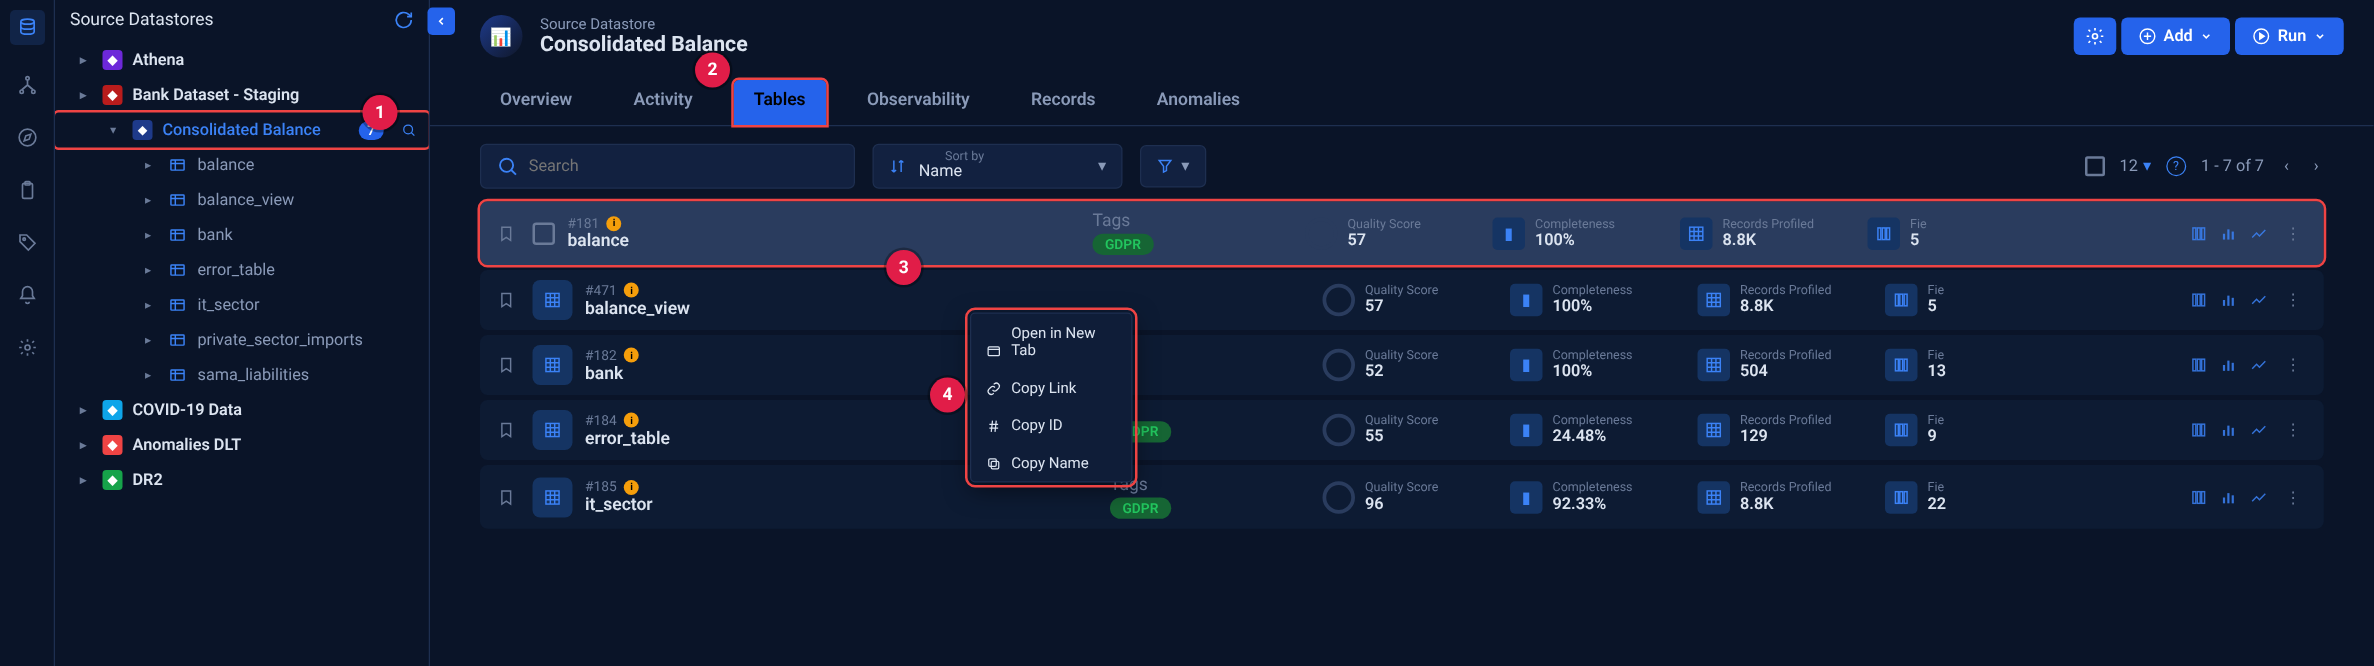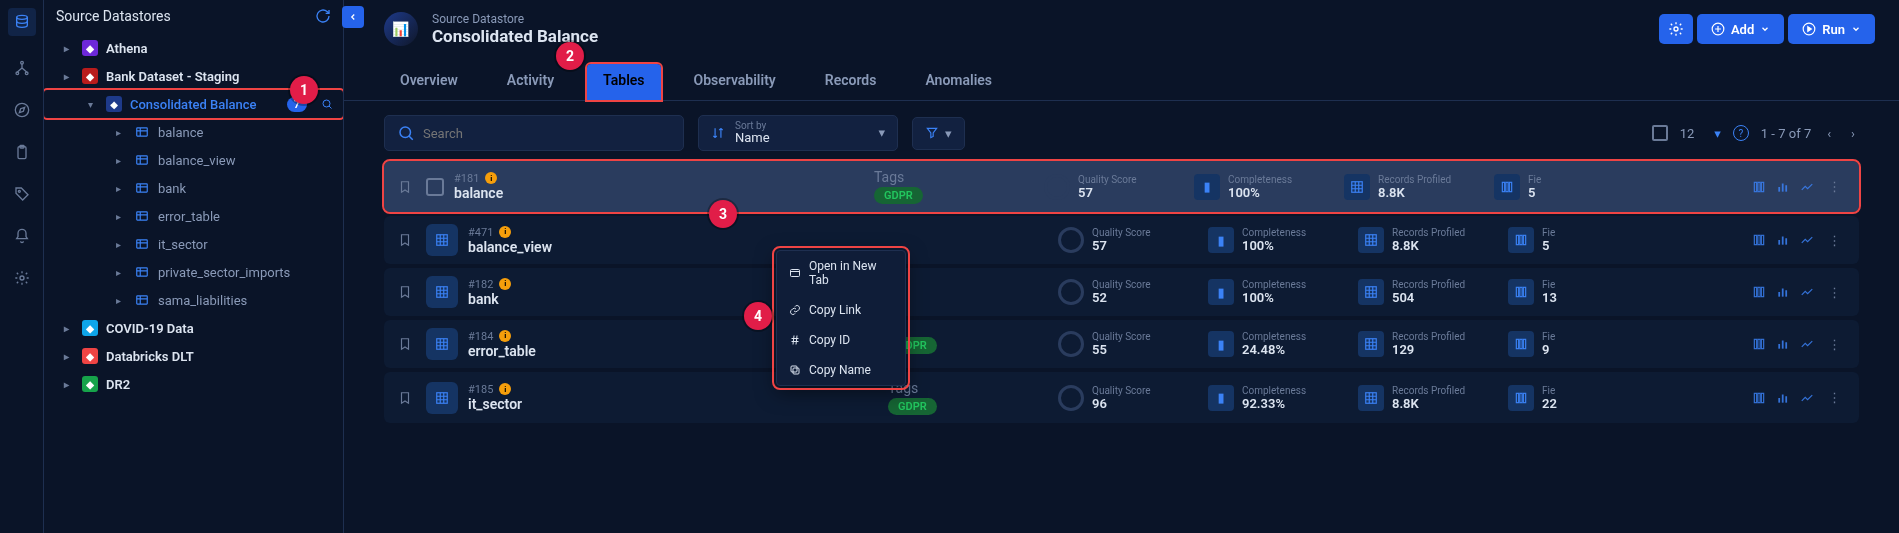--- a/index.html
+++ b/index.html
@@ -142,50 +142,50 @@
     border-radius:5px; padding:8px 12px; color: var(--text-secondary);
   }
   .search-box input { background:transparent; border:none; outline:none; color:var(--text-primary); flex:1; font-size:13px; }
   .sort-box {
     width:200px;
     display:flex; align-items:center; gap:10px;
     background: var(--bg-panel-light); border:1px solid var(--border);
     border-radius:5px; padding:4px 12px; color: var(--text-secondary);
   }
   .sort-box .labels { display:flex; flex-direction:column; line-height:1.1; }
-  .sort-box .labels .small { font-size:10px; color: var(--text-muted); }
+  .sort-box .labels .small { font-size:10px; color: var(--text-muted); margin-left: 21px; }
   .sort-box .labels .val { font-size:13px; color: var(--text-primary); }
   .sort-box .caret { margin-left:auto; }
   .filter-btn {
     display:flex; align-items:center; gap:6px;
     background: var(--bg-panel-light); border:1px solid var(--border);
     border-radius:5px; padding:8px 12px; color: var(--text-secondary); cursor:pointer;
   }
   .pager {
     margin-left:auto; display:flex; align-items:center; gap:12px; color: var(--text-secondary);
   }
   .pager .cb { width:16px; height:16px; border:2px solid var(--text-muted); border-radius:2px; }
-  .pager .page-size { display:flex; align-items:center; gap:20px; }
+  .pager .page-size { display:flex; align-items:center; gap:4px; }
   .pager .qmark { width:16px; height:16px; border-radius:50%; border:1px solid var(--blue-light); color:var(--blue-light); display:flex; align-items:center; justify-content:center; font-size:10px; }
   .pager .nav-arrow { cursor:pointer; padding:2px 4px; }
   
   .rows { padding: 0 24px 0 24px; margin-left:16px; margin-right:16px; display:flex; flex-direction:column; gap:4px; }
   .row {
     display:flex; align-items:center; gap:10px;
     background: var(--bg-panel); border-radius:6px;
     padding:8px 14px;
     position:relative;
   }
   .row.hover { background: var(--bg-row-selected); }
   .row.outlined { outline:2px solid var(--red); }
   .row .bookmark { color: var(--text-muted); cursor:pointer; width:18px; }
   .row .checkbox { width:18px; height:18px; border:2px solid var(--text-muted); border-radius:3px; cursor:pointer; }
   .row .tbl-icon { width:32px; height:32px; border-radius:6px; background: #153463; display:flex; align-items:center; justify-content:center; color: var(--blue-light); }
   .row .name-col { width:260px; }
-  .row .name-col .id-line { display:flex; gap:6px; font-size:11px; color: var(--text-muted); }
+  .row .name-col .id-line { display:flex; align-items:center; gap:6px; font-size:11px; color: var(--text-muted); }
   .row .name-col .id-line .status-dot { width:12px; height:12px; border-radius:50%; background: var(--orange); display:flex; align-items:center; justify-content:center; color:#000; font-size:8px; font-weight:700; }
   .row .name-col .name { font-size:14px; font-weight:600; color: var(--text-primary); }
   .row .tags-col { width:160px; }
   .row .tags-col .lbl { font-size:14px; color: var(--text-muted); }
   .row .tags-col .tag-pill { display:inline-block; background: #166534; color:#22c55e; padding:2px 10px; border-radius:12px; font-size:11px; font-weight:600; margin-top:2px; }
   .row .metric { display:flex; align-items:center; gap:8px; width:140px; }
   .row .metric .mini-icon { width:26px; height:26px; border-radius:50%; border:3px solid #2a3c5e; display:flex; align-items:center; justify-content:center; }
   .row .metric .mini-icon.bar { border:none; background: #153463; border-radius:4px; color: var(--blue-light); width:26px; height:26px; }
   .row .metric .txt .lbl { font-size:10px; color: var(--text-muted); }
   .row .metric .txt .val { font-size:13px; font-weight:600; }
@@ -194,21 +194,21 @@
   .row .kebab { color: var(--text-muted); cursor:pointer; padding:4px; }
   
   .context-menu {
     position:absolute;
     background: #0f1d38; border:1px solid var(--border); border-radius:4px;
     width:130px;
     box-shadow:0 6px 20px rgba(0,0,0,0.5);
     z-index: 40;
   }
   .context-menu.outlined { outline:2px solid var(--red); outline-offset:2px; }
-  .context-menu .item { display:flex; align-items:center; gap:8px; padding:8px 12px; cursor:pointer; color: var(--text-primary); font-size:12px; }
+  .context-menu .item { display:flex; align-items:flex-end; gap:8px; padding:8px 12px; cursor:pointer; color: var(--text-primary); font-size:12px; }
   svg { display:block; }
 </style>
 </head>
 <body>
 
 <div class="icon-rail">
   <div class="rail-icon active">
     <svg width="16" height="16" viewBox="0 0 24 24" fill="none" stroke="currentColor" stroke-width="2">
         <ellipse cx="12" cy="5" rx="8" ry="3"></ellipse>
         <path d="M4 5v6c0 1.7 3.6 3 8 3s8-1.3 8-3V5"></path>
@@ -359,21 +359,21 @@
         <span>sama_liabilities</span>
       </div>
       <div class="tree-item level-1">
         <span class="chev">▸</span>
         <span class="ds-icon" style="background:#0ea5e9;color:#fff;">◆</span>
         <span>COVID-19 Data</span>
       </div>
       <div class="tree-item level-1">
         <span class="chev">▸</span>
         <span class="ds-icon" style="background:#ef4444;color:#fff;">◆</span>
-        <span>Databricks DLT</span>
+        <span>Anomalies DLT</span>
       </div>
       <div class="tree-item level-1">
         <span class="chev">▸</span>
         <span class="ds-icon" style="background:#16a34a;color:#fff;">◆</span>
         <span>DR2</span>
       </div>
     </div>
   <div class="marker" style="top:76px; left:246px;">1</div>
 </div>
 

